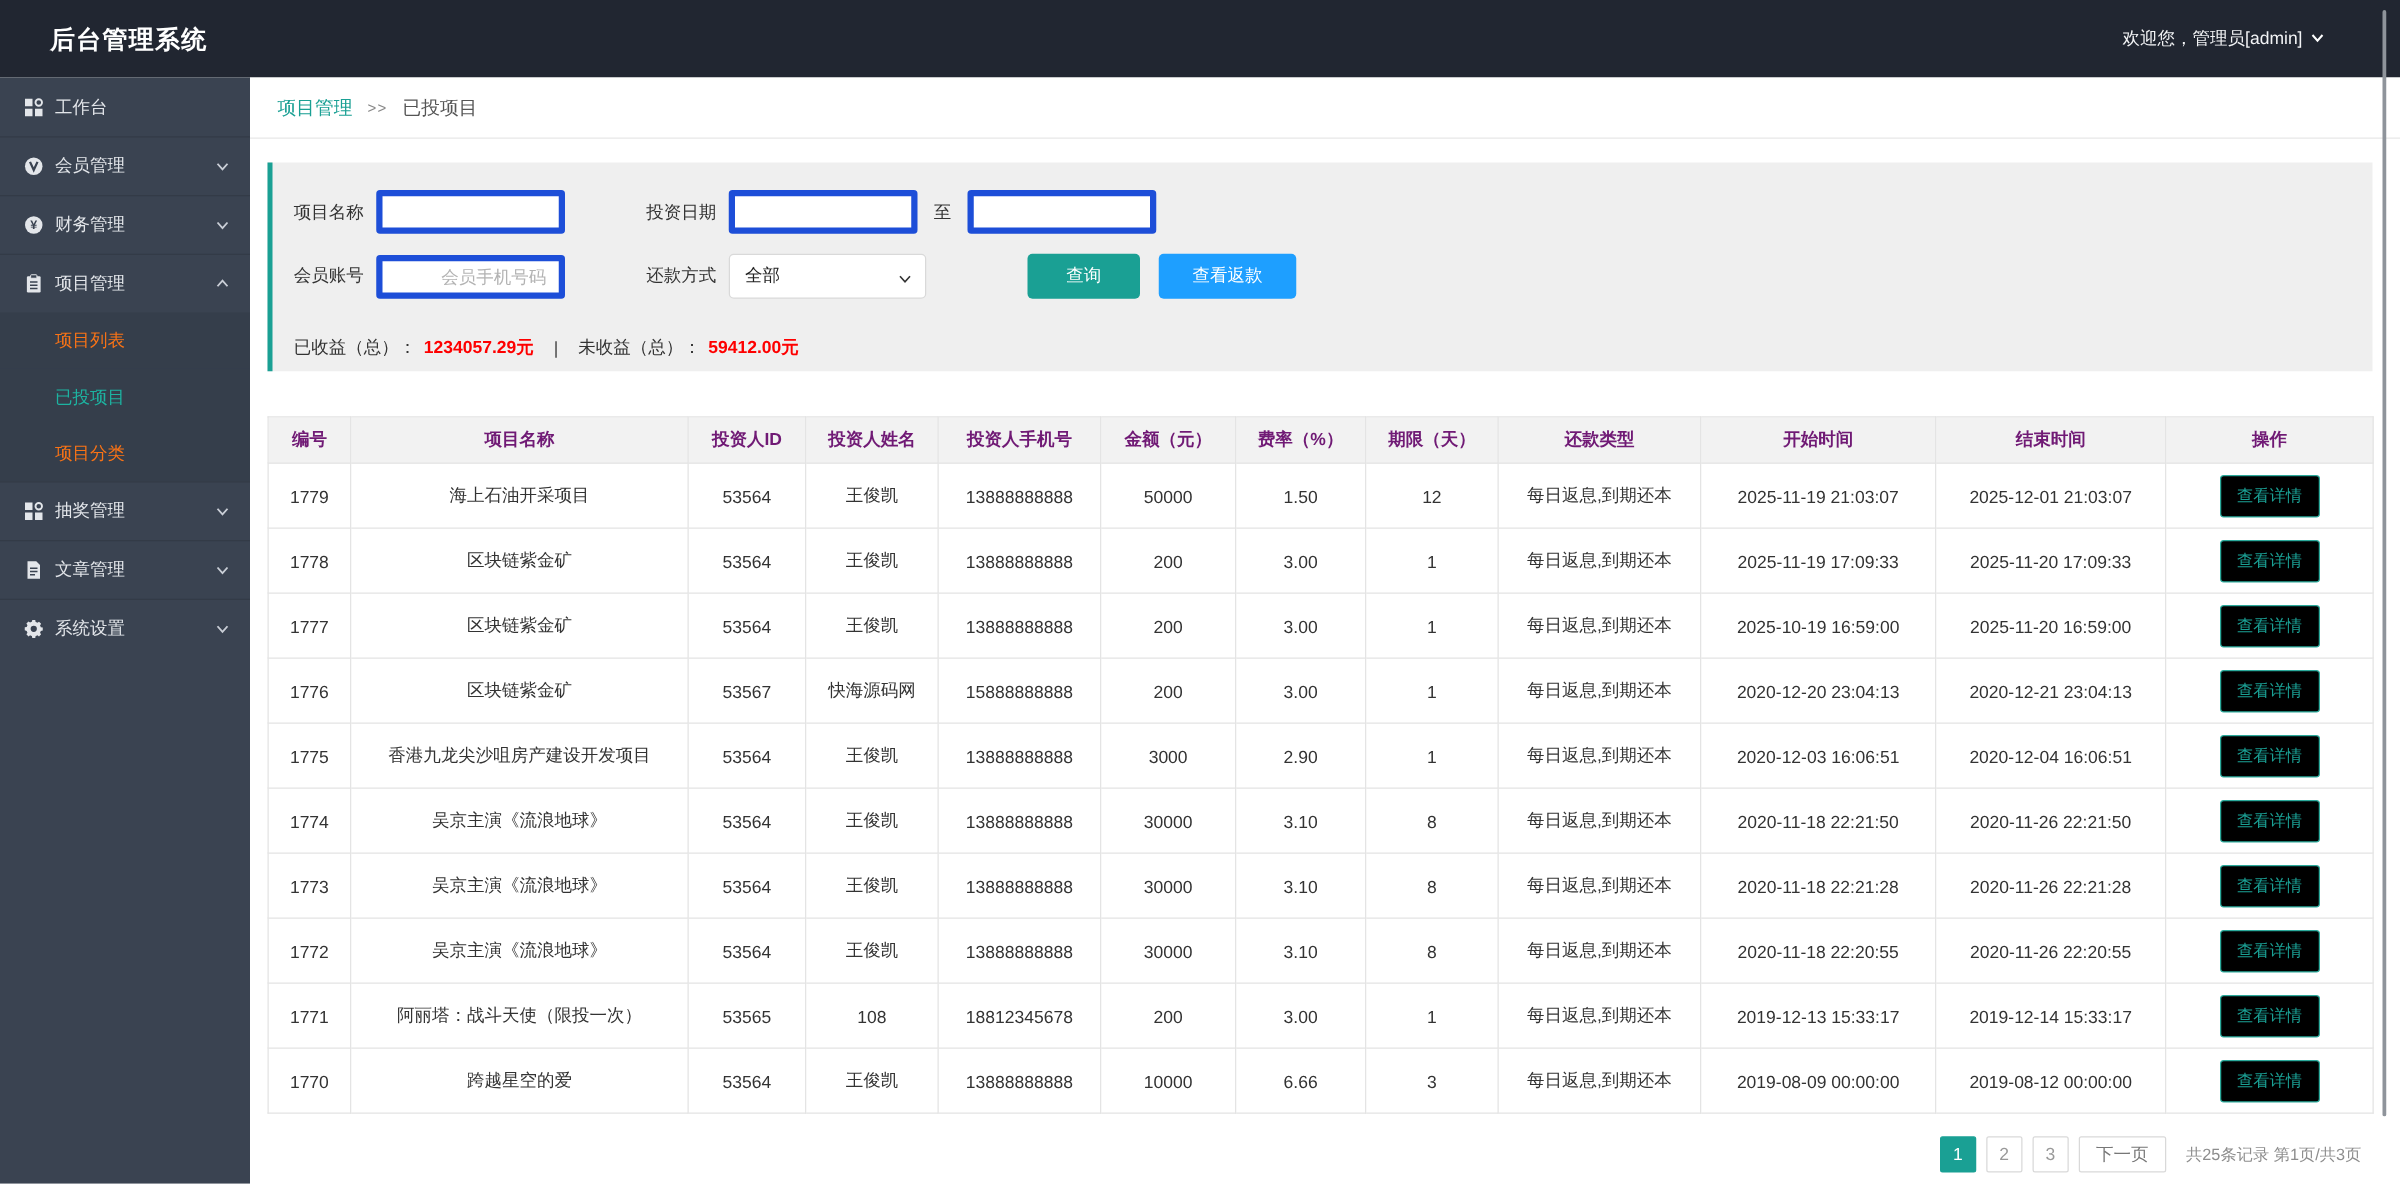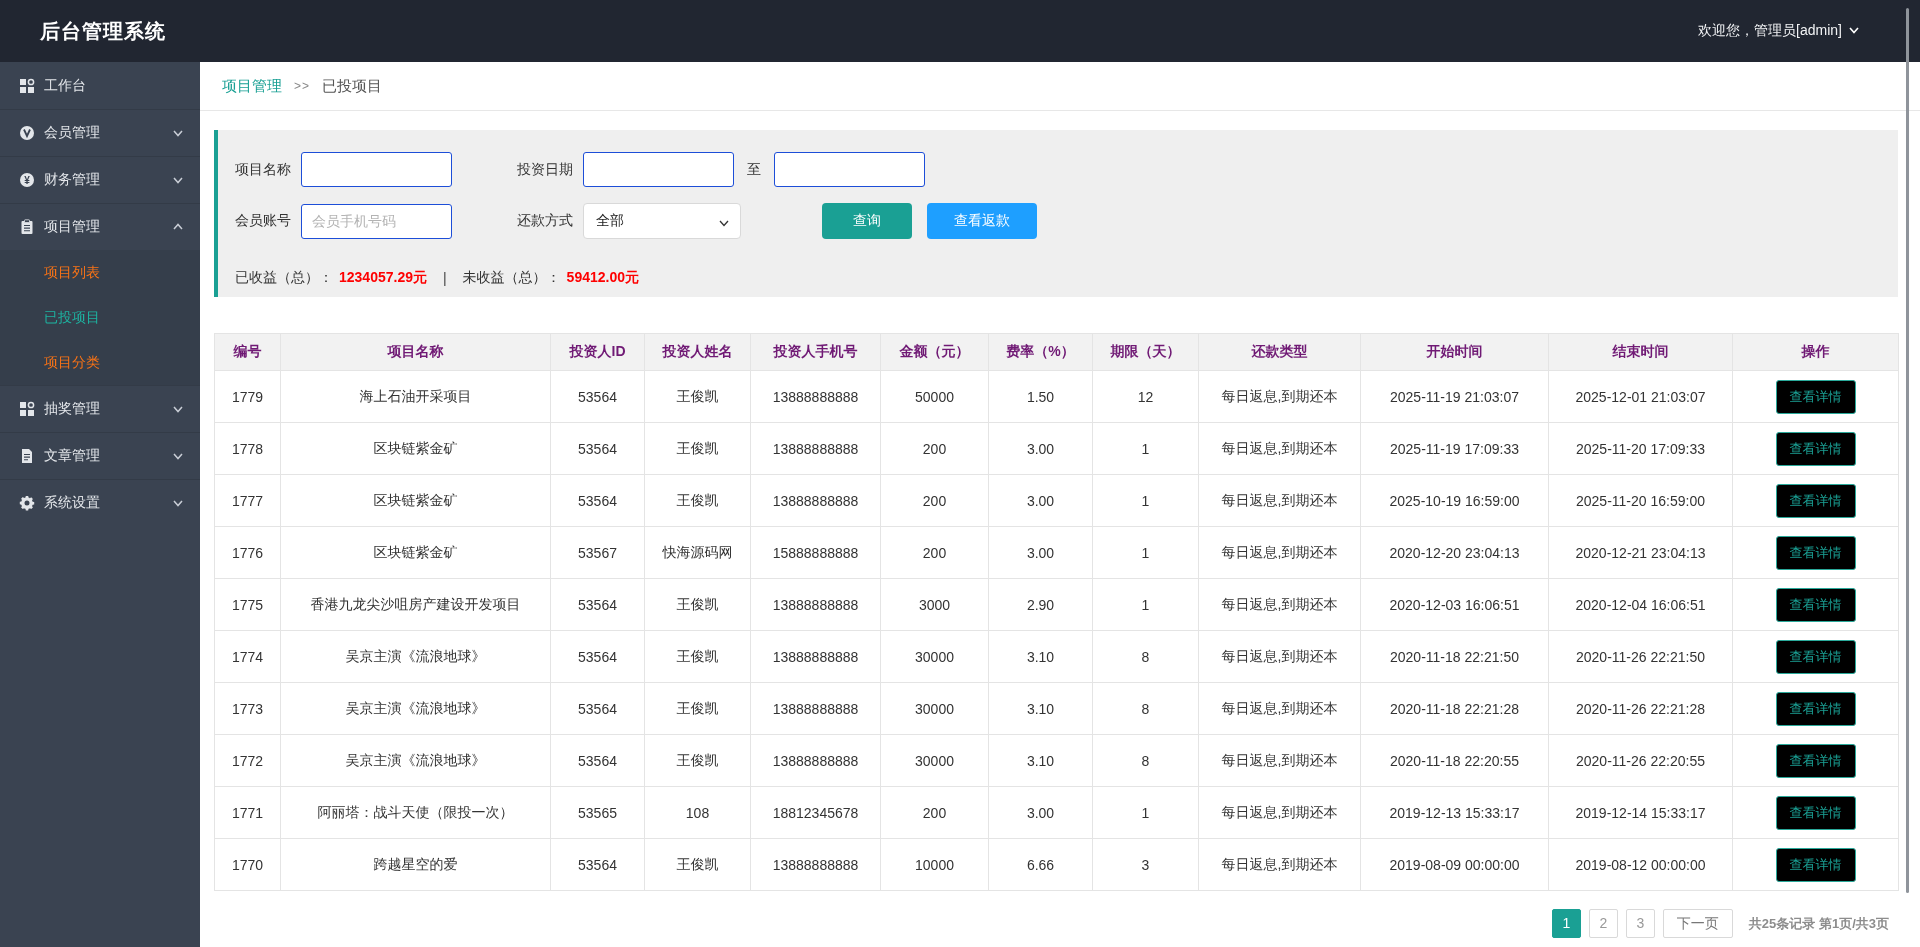--- a/index.html
+++ b/index.html
@@ -46,22 +46,22 @@
   .crumb-current { color:#555; }
   
   .filter-panel {
     position:absolute; left:214px; top:130px; width:1684px; height:167px;
     background:#efefef; border-left:4px solid #1aa094; padding:22px 20px 0 17px;
   }
   .f-row { display:flex; align-items:center; margin-bottom:16px; }
   .f-label { width:58px; margin-right:8px; color:#333; white-space:nowrap; font-size:14px; }
   .f-label.second { margin-left:65px; }
   .f-input {
-    width:151px; height:35px; background:#fff; border:1px solid #1d4ed8; border-radius:3px;
-    padding:0 10px; font-size:14px; color:#0c4a6e; outline:none; font-family:inherit;
+    width:151px; height:35px; background:#fff; border:5px solid #1d4ed8; border-radius:3px;
+    padding:0 10px; font-size:14px; color:#0c4a6e; outline:none; font-family:inherit;text-align:right;
   }
   .f-input::placeholder { color:#b3b3b3; }
   .to-label { margin:0 13px; color:#333; }
   .f-select {
     width:158px; height:36px; background:#fff; border:1px solid #d9d9d9; border-radius:4px;
     display:flex; align-items:center; padding:0 26px 0 12px; position:relative; cursor:pointer; color:#222;
   }
   .f-select .sel-chevron { position:absolute; right:10px; top:12px; }
   .btn { border:none; border-radius:4px; color:#fff; font-size:14px; cursor:pointer; font-family:inherit; }
   .btn-search { width:90px; height:36px; background:#1aa094; margin-left:81px; }
@@ -90,21 +90,21 @@
   
   .pagination {
     position:absolute; top:909px; right:31px; display:flex; align-items:center; gap:8px;
   }
   .page-btn {
     min-width:29px; height:29px; line-height:27px; text-align:center; background:#fff;
     border:1px solid #d9d9d9; border-radius:2px; color:#999; font-size:14px; cursor:pointer; padding:0 6px;
   }
   .page-btn.active { background:#1aa094; border-color:#1aa094; color:#fff; }
   .page-next { padding:0 13px; color:#777; }
-  .page-info { color:#8d8d8d; font-size:13px; margin-left:8px;font-weight:bold; }
+  .page-info { color:#8d8d8d; font-size:13px; margin-left:8px; }
   
   .scroll-thumb {
     position:absolute; right:11px; top:8px; width:3px; height:885px;
     background:#8f949b; border-radius:2px;
   }
 </style>
 </head>
 <body>
 
 <div class="topbar">

